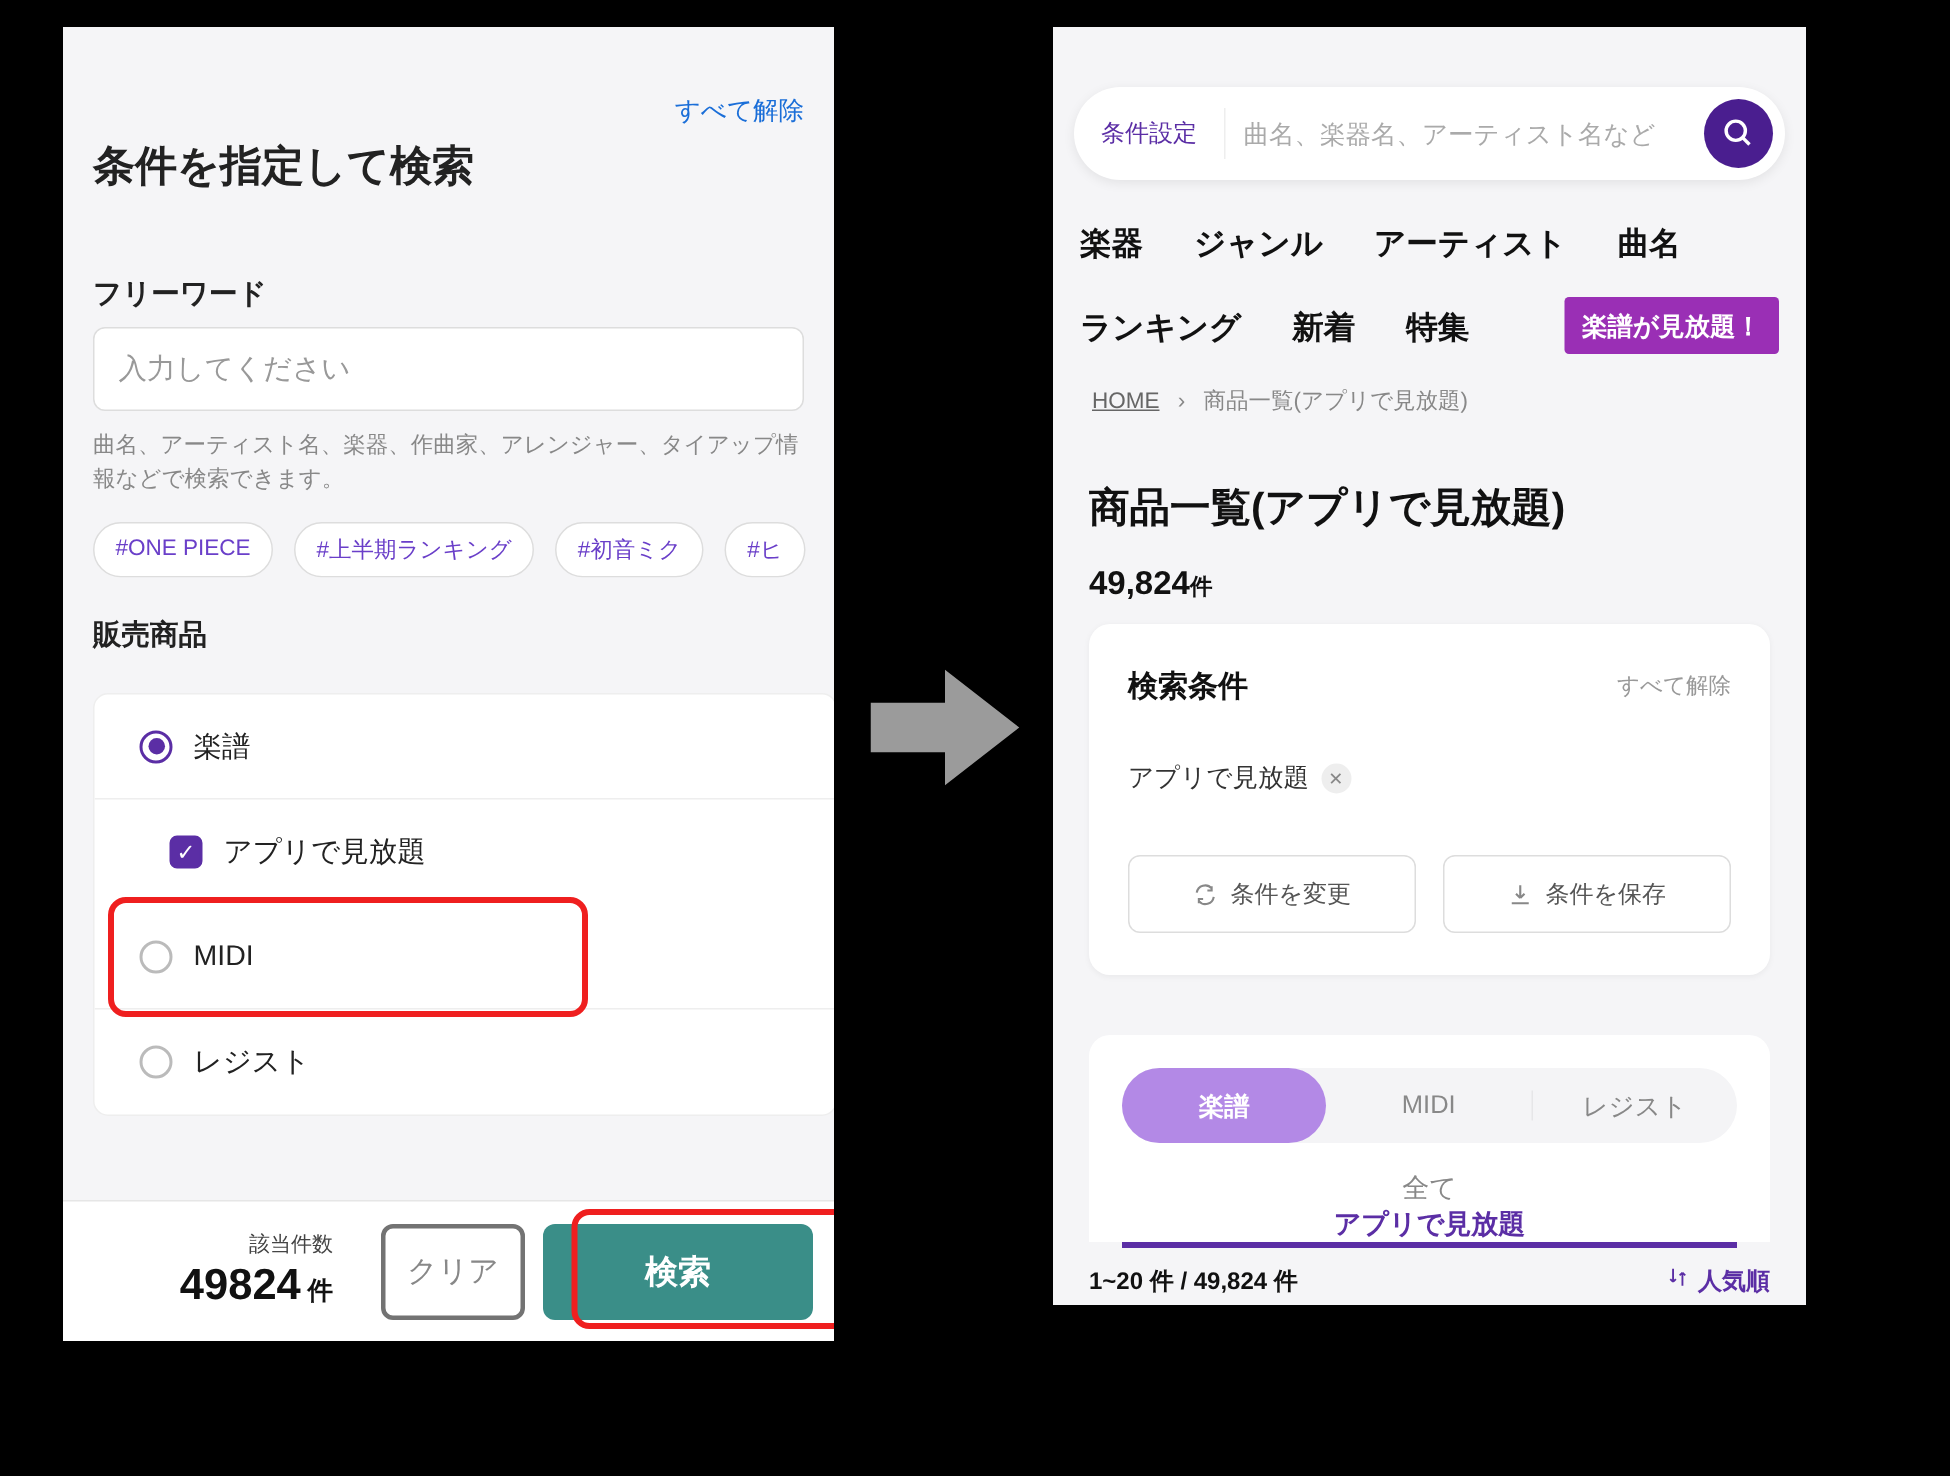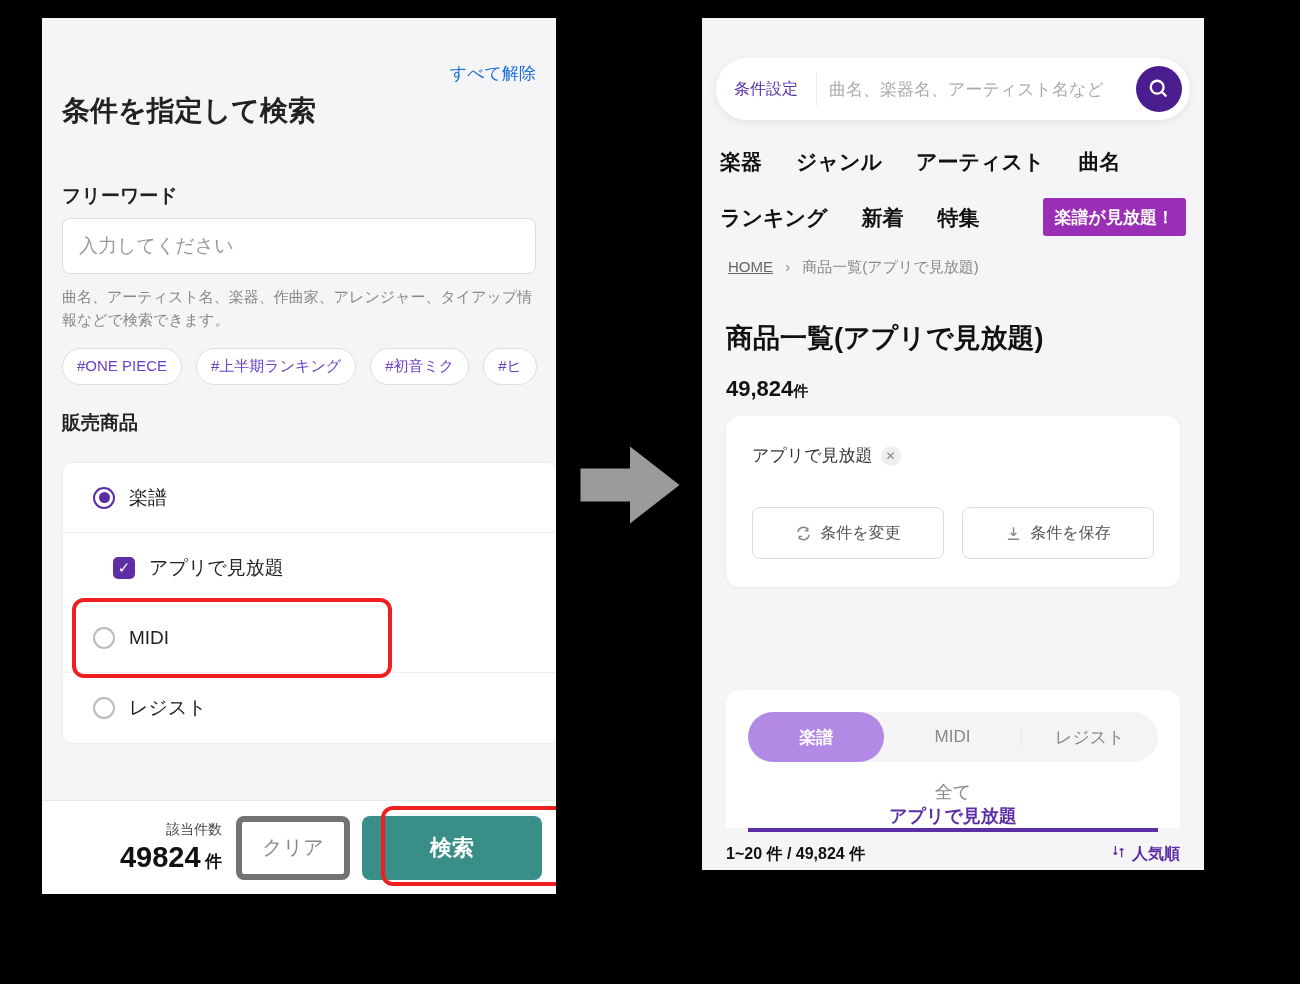--- a/index.html
+++ b/index.html
@@ -33,21 +33,21 @@
   .opt-label{font-size:19px;color:#222;}
   .highlight-red{position:absolute;border:4px solid #ef1f1f;border-radius:12px;pointer-events:none;}
   .hl-app{top:580px;left:30px;width:320px;height:80px;}
   .hl-search{bottom:8px;left:339px;width:204px;height:80px;}
   
   .footer-left{position:absolute;left:0;right:0;bottom:0;height:94px;background:#fff;border-top:1px solid #e6e6e6;display:flex;align-items:center;}
   .count-box{width:180px;text-align:right;}
   .count-label{font-size:14px;color:#444;margin-bottom:2px;}
   .count-value{font-size:29px;font-weight:700;color:#111;display:inline;}
   .count-unit{font-size:17px;color:#111;font-weight:700;}
-  .clear-btn{margin-left:auto;margin-right:12px;width:114px;height:64px;border:6px solid #737373;border-radius:8px;background:#fff;font-size:20px;color:#888;display:flex;align-items:center;justify-content:center;cursor:pointer;}
+  .clear-btn{margin-left:auto;margin-right:12px;width:96px;height:64px;border:3px solid #737373;border-radius:8px;background:#fff;font-size:20px;color:#888;display:flex;align-items:center;justify-content:center;cursor:pointer;}
   .search-btn{width:180px;height:64px;border-radius:8px;background:#3a8e88;color:#fff;font-size:22px;font-weight:600;display:flex;align-items:center;justify-content:center;cursor:pointer;margin-right:14px;}
 
   
   .search-bar-wrap{position:absolute;top:40px;left:14px;right:14px;height:62px;background:#fff;border-radius:32px;display:flex;align-items:center;box-shadow:0 2px 8px rgba(0,0,0,0.08);}
   .cond-label{color:#5b2ea5;font-size:16px;padding:0 18px;border-right:1px solid #eee;height:34px;display:flex;align-items:center;cursor:pointer;}
   .search-input{flex:1;padding:0 12px;font-size:17px;color:#aaa;}
   .search-circle{width:46px;height:46px;border-radius:50%;background:#4a1e8f;margin-right:8px;display:flex;align-items:center;justify-content:center;cursor:pointer;}
   .search-circle svg{width:22px;height:22px;fill:none;stroke:#fff;stroke-width:2.5;}
   .nav-row{position:absolute;top:130px;left:18px;right:18px;display:flex;flex-wrap:wrap;gap:28px 34px;font-size:21px;font-weight:700;color:#111;align-items:center;}
   .nav-item{cursor:pointer;}
@@ -174,20 +174,24 @@
     <span class="bc-sep">›</span>
     <span>商品一覧(アプリで見放題)</span>
   </div>
 
   <div class="page-title">商品一覧(アプリで見放題)</div>
   <div class="result-count">
     <span>49,824</span><span class="unit">件</span>
   </div>
 
   <div class="cond-card">
+    <div class="cond-head">
+      <div class="cond-title">検索条件</div>
+      <div class="cond-clear">すべて解除</div>
+    </div>
     <div class="chip">
       <span>アプリで見放題</span>
       <span class="chip-x">✕</span>
     </div>
     <div class="cond-btn-row">
       <div class="cond-btn">
         <svg viewBox="0 0 24 24">
             <path d="M4 10a8 8 0 0114-4M20 14a8 8 0 01-14 4M18 4v4h-4M6 20v-4h4"></path>
           </svg>
         <span>条件を変更</span>

